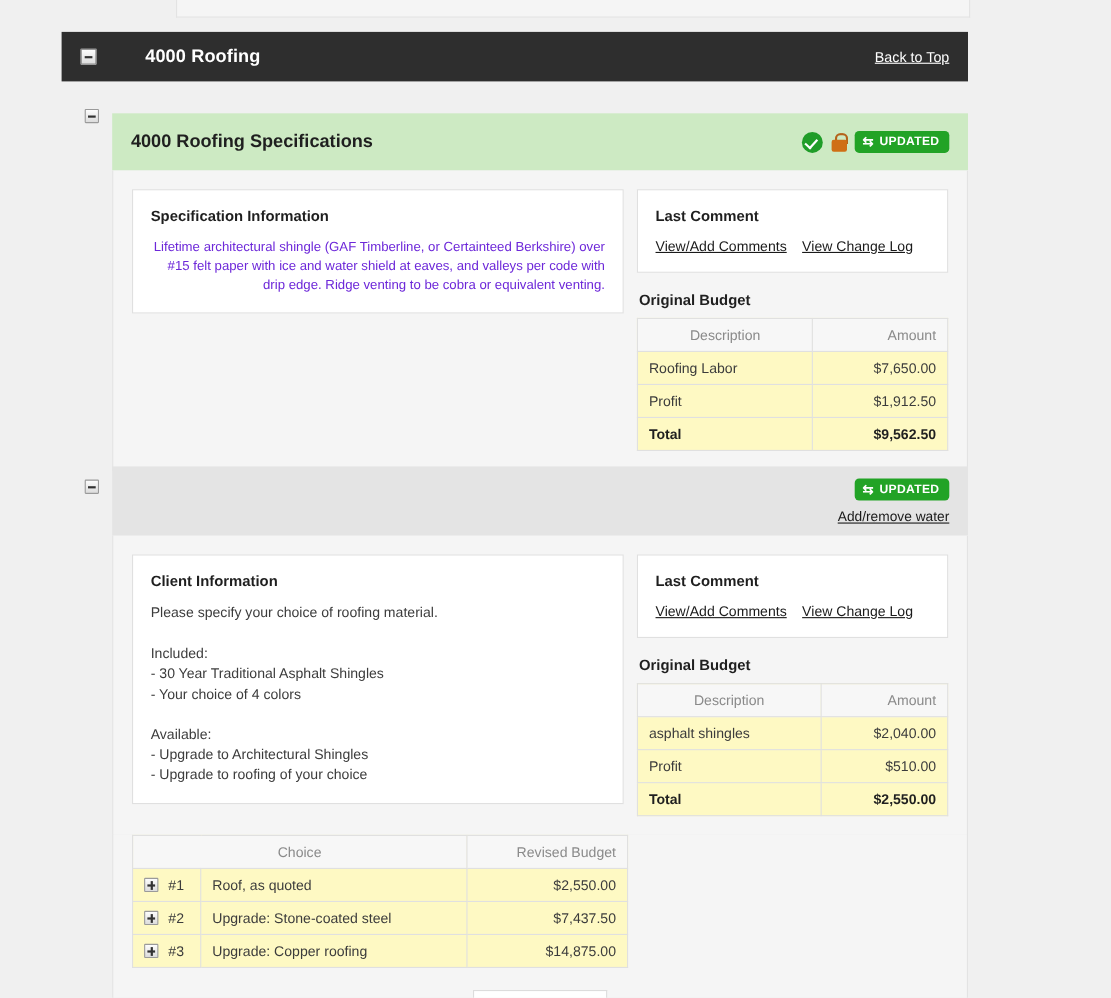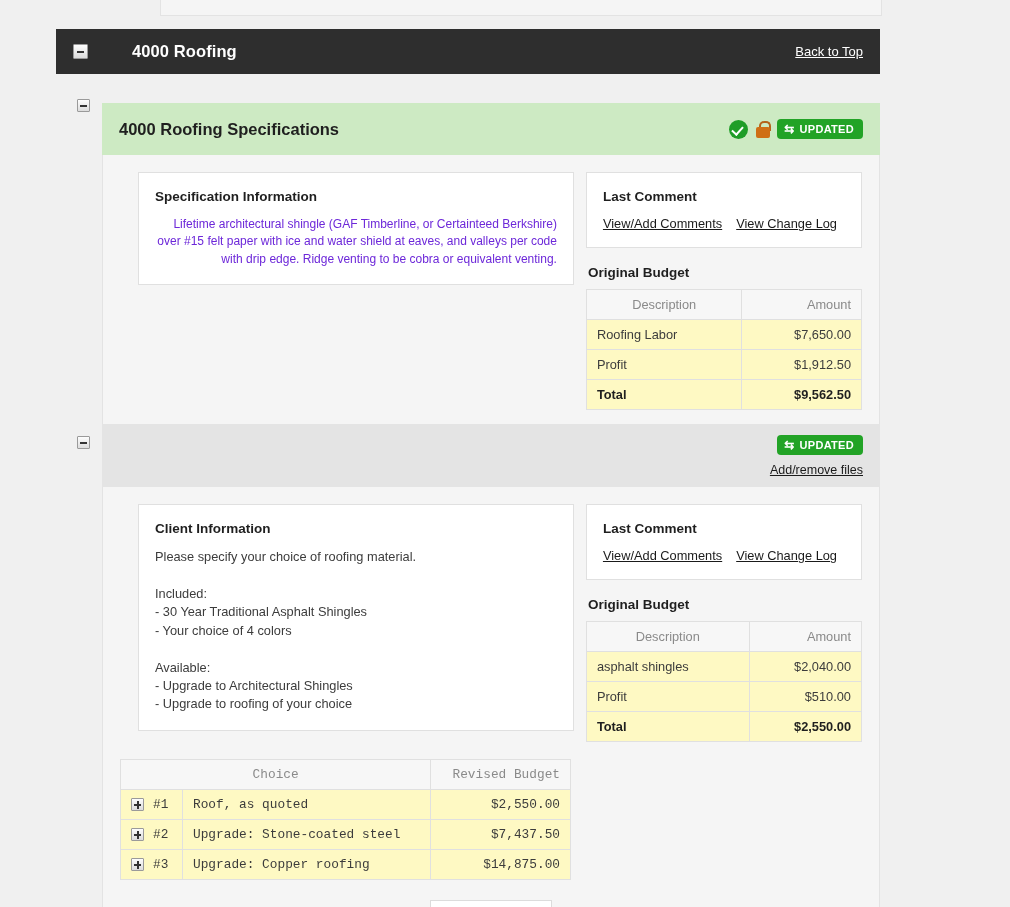--- a/index.html
+++ b/index.html
@@ -110,21 +110,21 @@
 
   
   .panel {
     background: #ffffff; border: 1px solid #e0e0e0; padding: 16px;
   }
   .panel h4 {
     font-size: 13.5px; font-weight: bold; color: #1f1f1f; margin-bottom: 12px;
   }
   .panel p { font-size: 12px; color: #6d28d9; line-height: 1.44; text-align: right; }
   .pre { white-space: pre-line; font-size: 12.8px; color: #3c3c3c; line-height: 1.44; }
-  .col-left { width: 450px; margin-left: 18px; }
+  .col-left { width: 450px; }
   .col-right { width: 285px; }
   .comment-links { display: flex; gap: 14px; }
   .comment-links a {
     font-size: 12.8px; color: #1a1a1a; text-decoration: underline; cursor: pointer;
   }
 
   .budget-title {
     font-size: 13.5px; font-weight: bold; color: #1f1f1f;
     margin: 17px 0 9px 2px;
   }
@@ -132,21 +132,21 @@
   
   table { border-collapse: collapse; width: 100%; background: #fef9c3; }
   th, td {
     border: 1px solid #e0e0e0; padding: 7px 10px;
     font-size: 12.8px; color: #3c3c3c;
   }
   th { background: #f7f7f7; color: #8a8a8a; font-weight: normal; }
   .num { text-align: right; }
   .bold td { font-weight: bold; color: #1f1f1f; }
 
-  .choice-table { width: 451px; margin-top: 0; font-family: Liberation Mono, monospace; }
+  .choice-table { width: 451px; margin-top: 0; }
   .choice-table td.cn { width: 62px; }
   .cn-inner { display: flex; align-items: center; gap: 9px; }
   .cn-inner span { font-size: 12.8px; color: #3c3c3c; }
 
   .choice-wrap { padding: 0 17px 0 17px; }
   .make-choice-row {
     display: flex; justify-content: center; margin-top: 20px;
   }
   .make-choice {
     background: #fff; border: 1px solid #dcdcdc; border-bottom: none;
@@ -226,21 +226,21 @@
 
   <div class="toggle-btn small outer-toggle" style="top:436px"></div>
 
   <div class="card" style="top:424px">
     <div class="card-head gray">
       <div class="head-right">
         <span class="badge-updated">
           <span class="sync-glyph">⇆</span>
           <span>UPDATED</span>
         </span>
-        <span class="addremove">Add/remove files</span>
+        <span class="addremove">Add/remove water</span>
       </div>
     </div>
 
     <div class="card-body">
       <div class="col-left">
         <div class="panel">
           <h4>Client Information</h4>
           <div class="pre">Please specify your choice of roofing material.
 
 Included:

